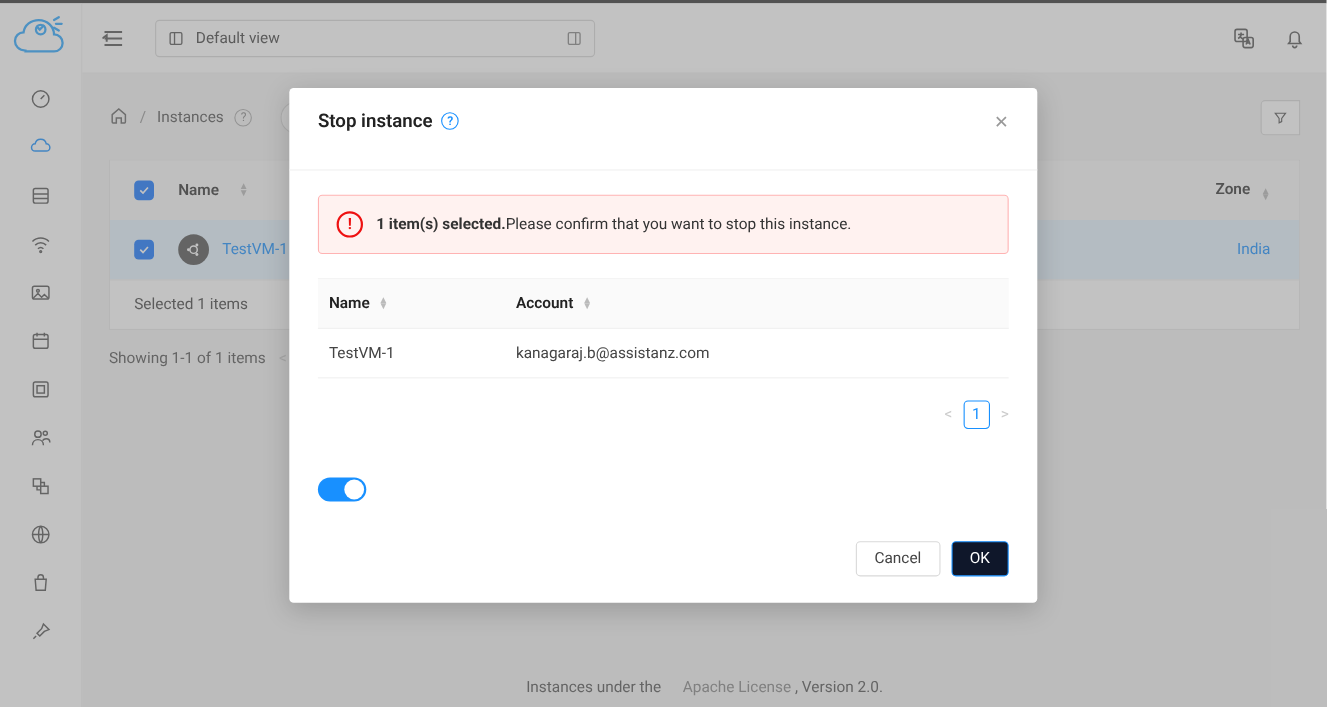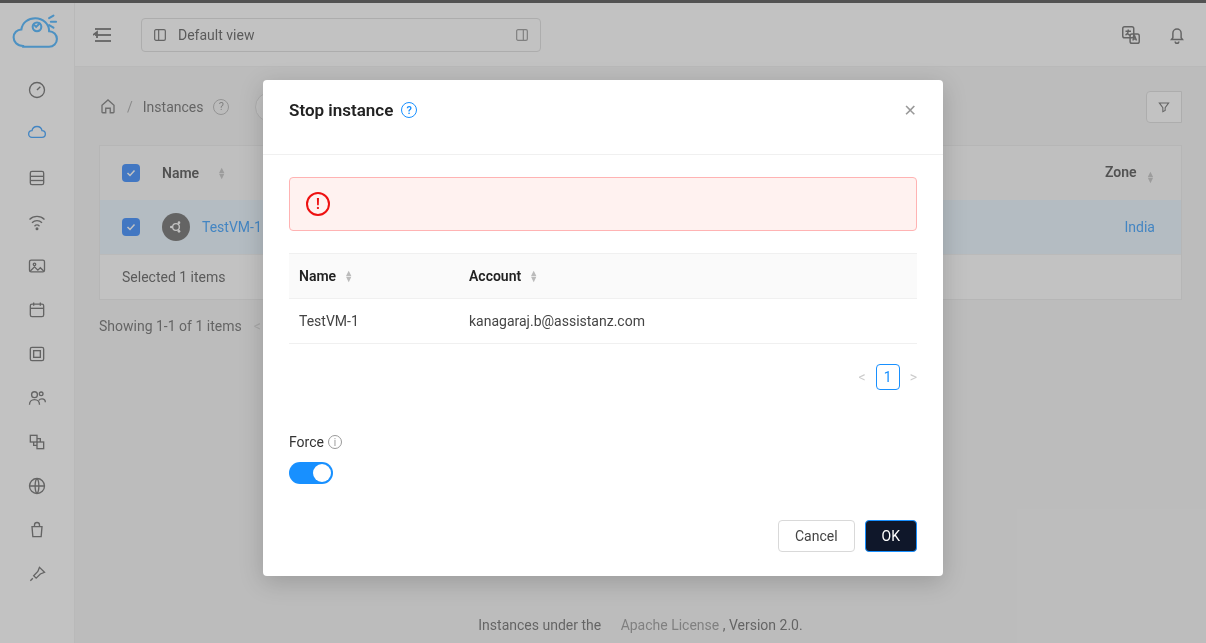--- a/index.html
+++ b/index.html
@@ -416,20 +416,23 @@
     <div class="m-title">
       <span>Stop instance</span>
       <span class="help">?</span>
     </div>
     <div class="m-close">✕</div>
   </div>
 
   <div class="m-body">
     <div class="alert">
       <span class="icn">!</span>
+      <span>
+        <strong>1 item(s) selected.</strong><span>Please confirm that you want to stop this instance.</span>
+      </span>
     </div>
 
     <div class="m-divider"></div>
 
     <div class="mtable">
       <div class="mthead">
         <div class="mcol-name">
           <span>Name</span>
           <span class="sort-icons" style="margin-left:8px">▲<br>▼</span>
         </div>
@@ -444,24 +447,20 @@
       </div>
     </div>
 
     <div class="m-pager">
       <span class="nav">&lt;</span>
       <span class="page">1</span>
       <span class="nav">&gt;</span>
     </div>
 
     <div class="force-section">
-      <div class="label">
-        <span>Force</span>
-        <span class="info">i</span>
-      </div>
       <div class="switch">
         <div class="knob"></div>
       </div>
     </div>
   </div>
 
   <div class="m-footer">
     <button class="btn">Cancel</button>
     <button class="btn primary">OK</button>
   </div>

